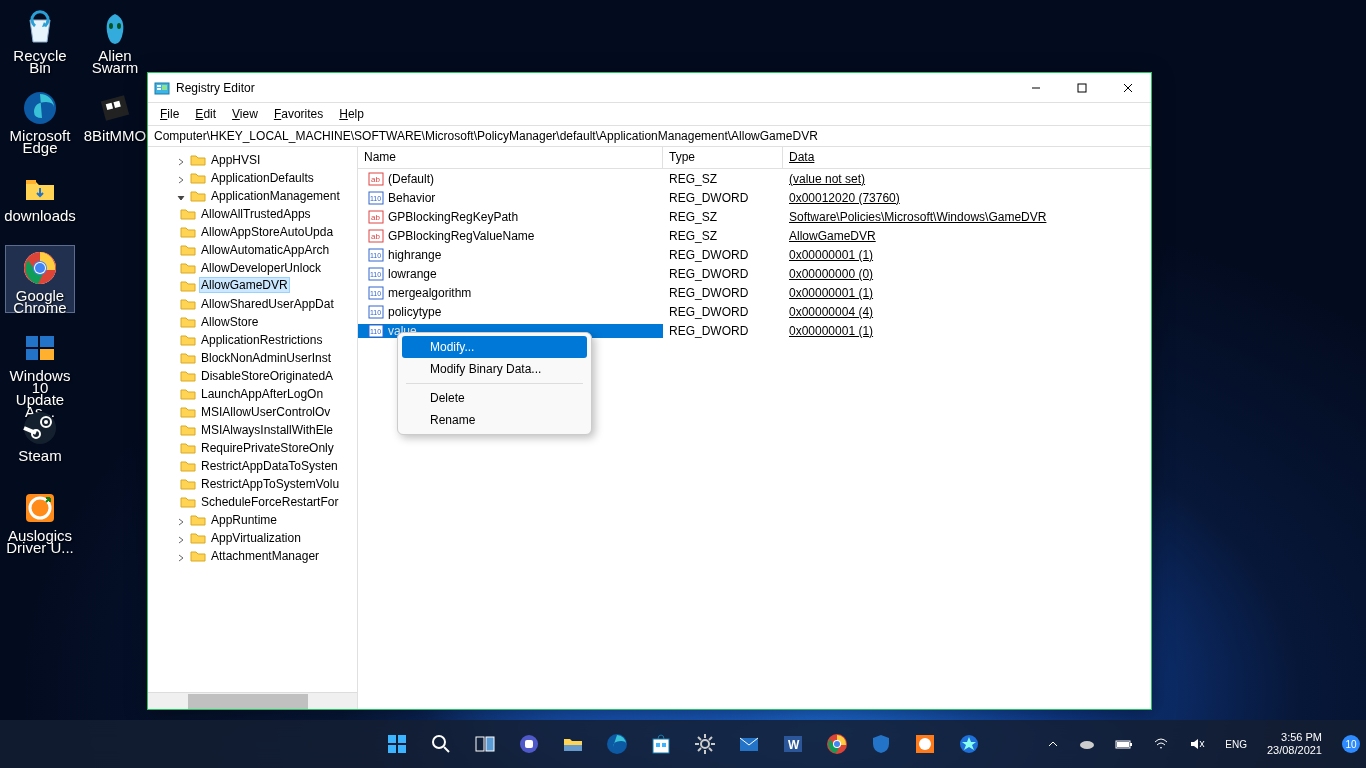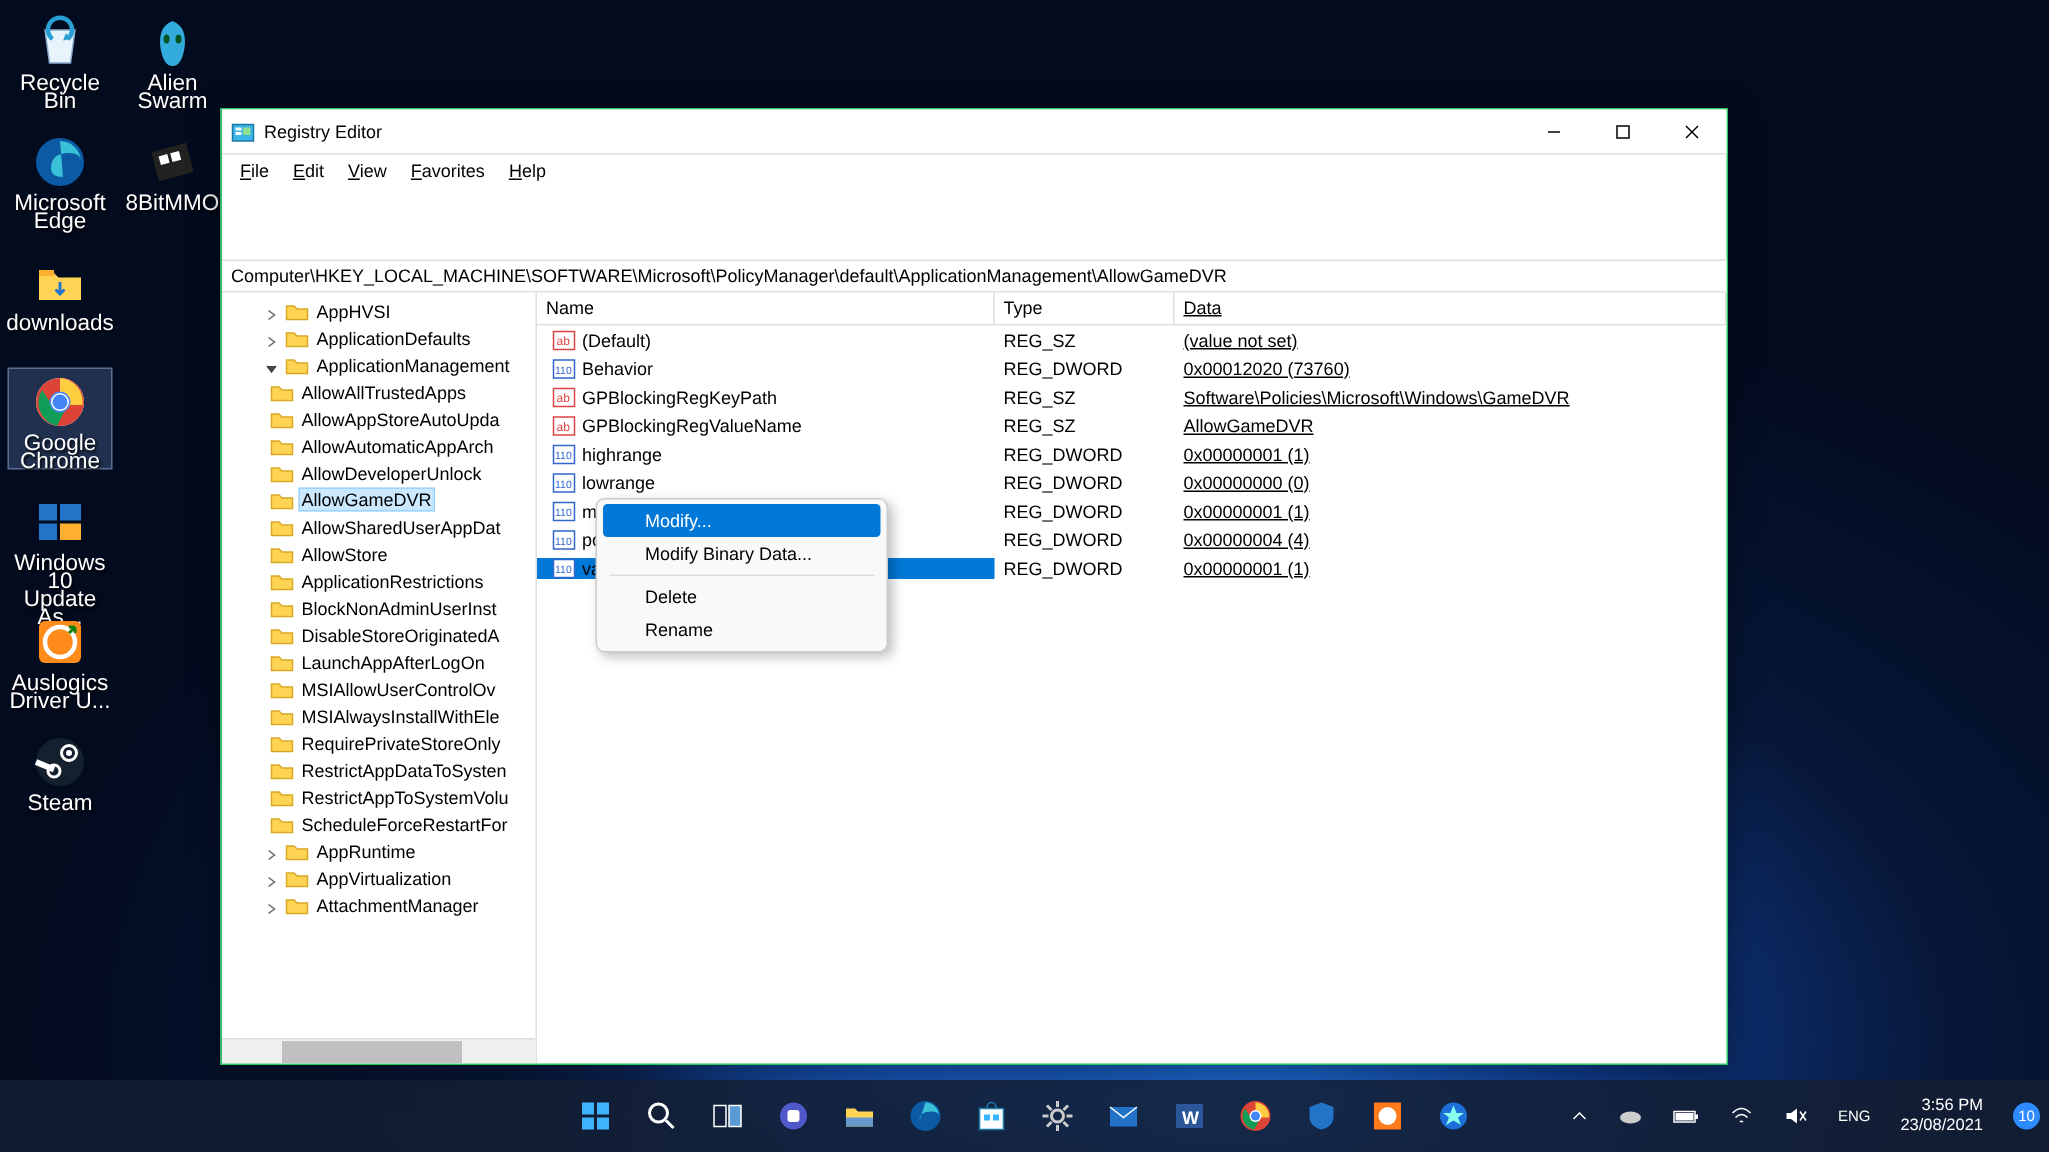--- a/index.html
+++ b/index.html
@@ -22,40 +22,40 @@
 .titlebar { height: 30px; background: #fff; display: flex; align-items: center; padding-left: 6px; border-bottom: 1px solid #e0e0e0; }
 .titlebar .app-ico { width: 16px; height: 16px; margin-right: 6px; }
 .titlebar .title { font-size: 12px; flex: 1; }
 .titlebar .win-btns { display: flex; }
 .titlebar .win-btn { width: 46px; height: 30px; display: flex; align-items: center; justify-content: center; cursor: pointer; }
 
 .menubar { height: 22px; display: flex; align-items: center; padding: 0 4px; font-size: 12px; }
 .menubar .menu-item { padding: 2px 8px; cursor: pointer; }
 .menubar .menu-item span.u { text-decoration: underline; }
 
-.addressbar { height: 22px; border-top: 1px solid #e0e0e0; border-bottom: 1px solid #e0e0e0; display: flex; align-items: center; padding: 0 6px; font-size: 12px; background: #fff; margin-top: 48px; }
+.addressbar { height: 22px; border-top: 1px solid #e0e0e0; border-bottom: 1px solid #e0e0e0; display: flex; align-items: center; padding: 0 6px; font-size: 12px; background: #fff; }
 
 .client { flex: 1; display: flex; overflow: hidden; }
 .tree { width: 210px; border-right: 1px solid #e0e0e0; overflow-y: auto; overflow-x: hidden; font-size: 12px; padding-top: 2px; position: relative; }
 .tree-hscroll { position: absolute; bottom: 0; left: 0; right: 0; height: 17px; background: #f0f0f0; border-top: 1px solid #ddd; display:flex; align-items:center; }
 .tree-hscroll .thumb { background:#c0c0c0; height:15px; width:120px; margin-left:40px; }
 .tnode { display: flex; align-items: flex-end; height: 18px; white-space: nowrap; cursor: pointer; }
 .tnode .exp { width: 14px; text-align: center; color: #666; font-size: 11px; }
 .tnode .fold { width: 16px; height: 14px; margin-right: 3px; }
 .tnode.selected .lbl { background: #cce8ff; border: 1px solid #99d1ff; padding: 0 1px; }
 .tnode .lbl { padding: 0 2px; }
 .ind2 { padding-left: 28px; }
 .ind3 { padding-left: 18px; }
 
 .listview { flex: 1; display: flex; flex-direction: column; font-size: 12px; }
 .lv-head { display: flex; height: 22px; border-bottom: 1px solid #e0e0e0; }
 .lv-head .col { padding: 3px 6px; border-right: 1px solid #e0e0e0; }
 .lv-body { flex: 1; position: relative; }
 .lv-row { display: flex; height: 19px; align-items: center; cursor: pointer; }
-.lv-row.selected .namecell { background: #0078d7; color: #000000; }
+.lv-row.selected .namecell { background: #0078d7; color: #e5e5e5; }
 .lv-row .cell { padding: 0 6px; white-space: nowrap; overflow: hidden; }
 .lv-row .ico { width: 16px; height: 14px; margin-left: 4px; margin-right: 4px; flex-shrink: 0; }
 .colw-name { width: 305px; }
 .colw-type { width: 120px; }
 .colw-data { flex: 1; text-decoration: underline; }
 .namecell { display: flex; align-items: center; }
 
 
 .ctxmenu { position: absolute; top: 332px; left: 397px; width: 195px; background: #f9f9f9; border: 1px solid #ccc; box-shadow: 3px 3px 8px rgba(0,0,0,0.25); z-index: 50; padding: 3px 2px; font-size: 12px; border-radius: 6px; }
 .ctxmenu .mitem { height: 22px; display: flex; align-items: center; padding-left: 28px; cursor: pointer; border-radius: 3px; margin: 0 2px; }
@@ -132,38 +132,38 @@
           <rect x="20" y="8" width="14" height="11" fill="#2374c9"></rect>
           <rect x="6" y="21" width="12" height="11" fill="#2374c9"></rect>
           <rect x="20" y="21" width="14" height="11" fill="#ffb02e"></rect>
         </svg>
       </div>
       <div class="lbl">Windows 10 Update As...</div>
     </div>
     <div class="desktop-icon">
       <div class="ico">
         <svg width="40" height="40">
-          <rect x="6" y="6" width="28" height="28" rx="4" fill="#ff8c1a"></rect>
-          <circle cx="20" cy="20" r="10" fill="none" stroke="#fff" stroke-width="3"></circle>
-          <path d="M26 14 L30 10 M30 10 L30 14 M30 10 L26 10" stroke="#14800e" stroke-width="2"></path>
-        </svg>
-      </div>
-      <div class="lbl">Auslogics Driver U...</div>
-    </div>
-    <div class="desktop-icon">
-      <div class="ico">
-        <svg width="40" height="40">
           <circle cx="20" cy="20" r="16" fill="#14202e"></circle>
           <circle cx="26" cy="14" r="5" fill="none" stroke="#fff" stroke-width="2"></circle>
           <circle cx="26" cy="14" r="2" fill="#fff"></circle>
           <path d="M4 20 L16 25" stroke="#fff" stroke-width="4"></path>
           <circle cx="16" cy="26" r="4" fill="none" stroke="#fff" stroke-width="2"></circle>
         </svg>
       </div>
       <div class="lbl">Steam</div>
+    </div>
+    <div class="desktop-icon">
+      <div class="ico">
+        <svg width="40" height="40">
+          <rect x="6" y="6" width="28" height="28" rx="4" fill="#ff8c1a"></rect>
+          <circle cx="20" cy="20" r="10" fill="none" stroke="#fff" stroke-width="3"></circle>
+          <path d="M26 14 L30 10 M30 10 L30 14 M30 10 L26 10" stroke="#14800e" stroke-width="2"></path>
+        </svg>
+      </div>
+      <div class="lbl">Auslogics Driver U...</div>
     </div>
   </div>
 <div class="icons-col2" id="dicons2">
     <div class="desktop-icon">
       <div class="ico">
         <svg width="40" height="40">
           <path d="M20 6 Q10 10 12 24 Q14 36 20 36 Q26 36 28 24 Q30 10 20 6" fill="#3cc8ff" opacity="0.85"></path>
           <ellipse cx="16" cy="18" rx="2" ry="3" fill="#052"></ellipse>
           <ellipse cx="24" cy="18" rx="2" ry="3" fill="#052"></ellipse>
         </svg>

